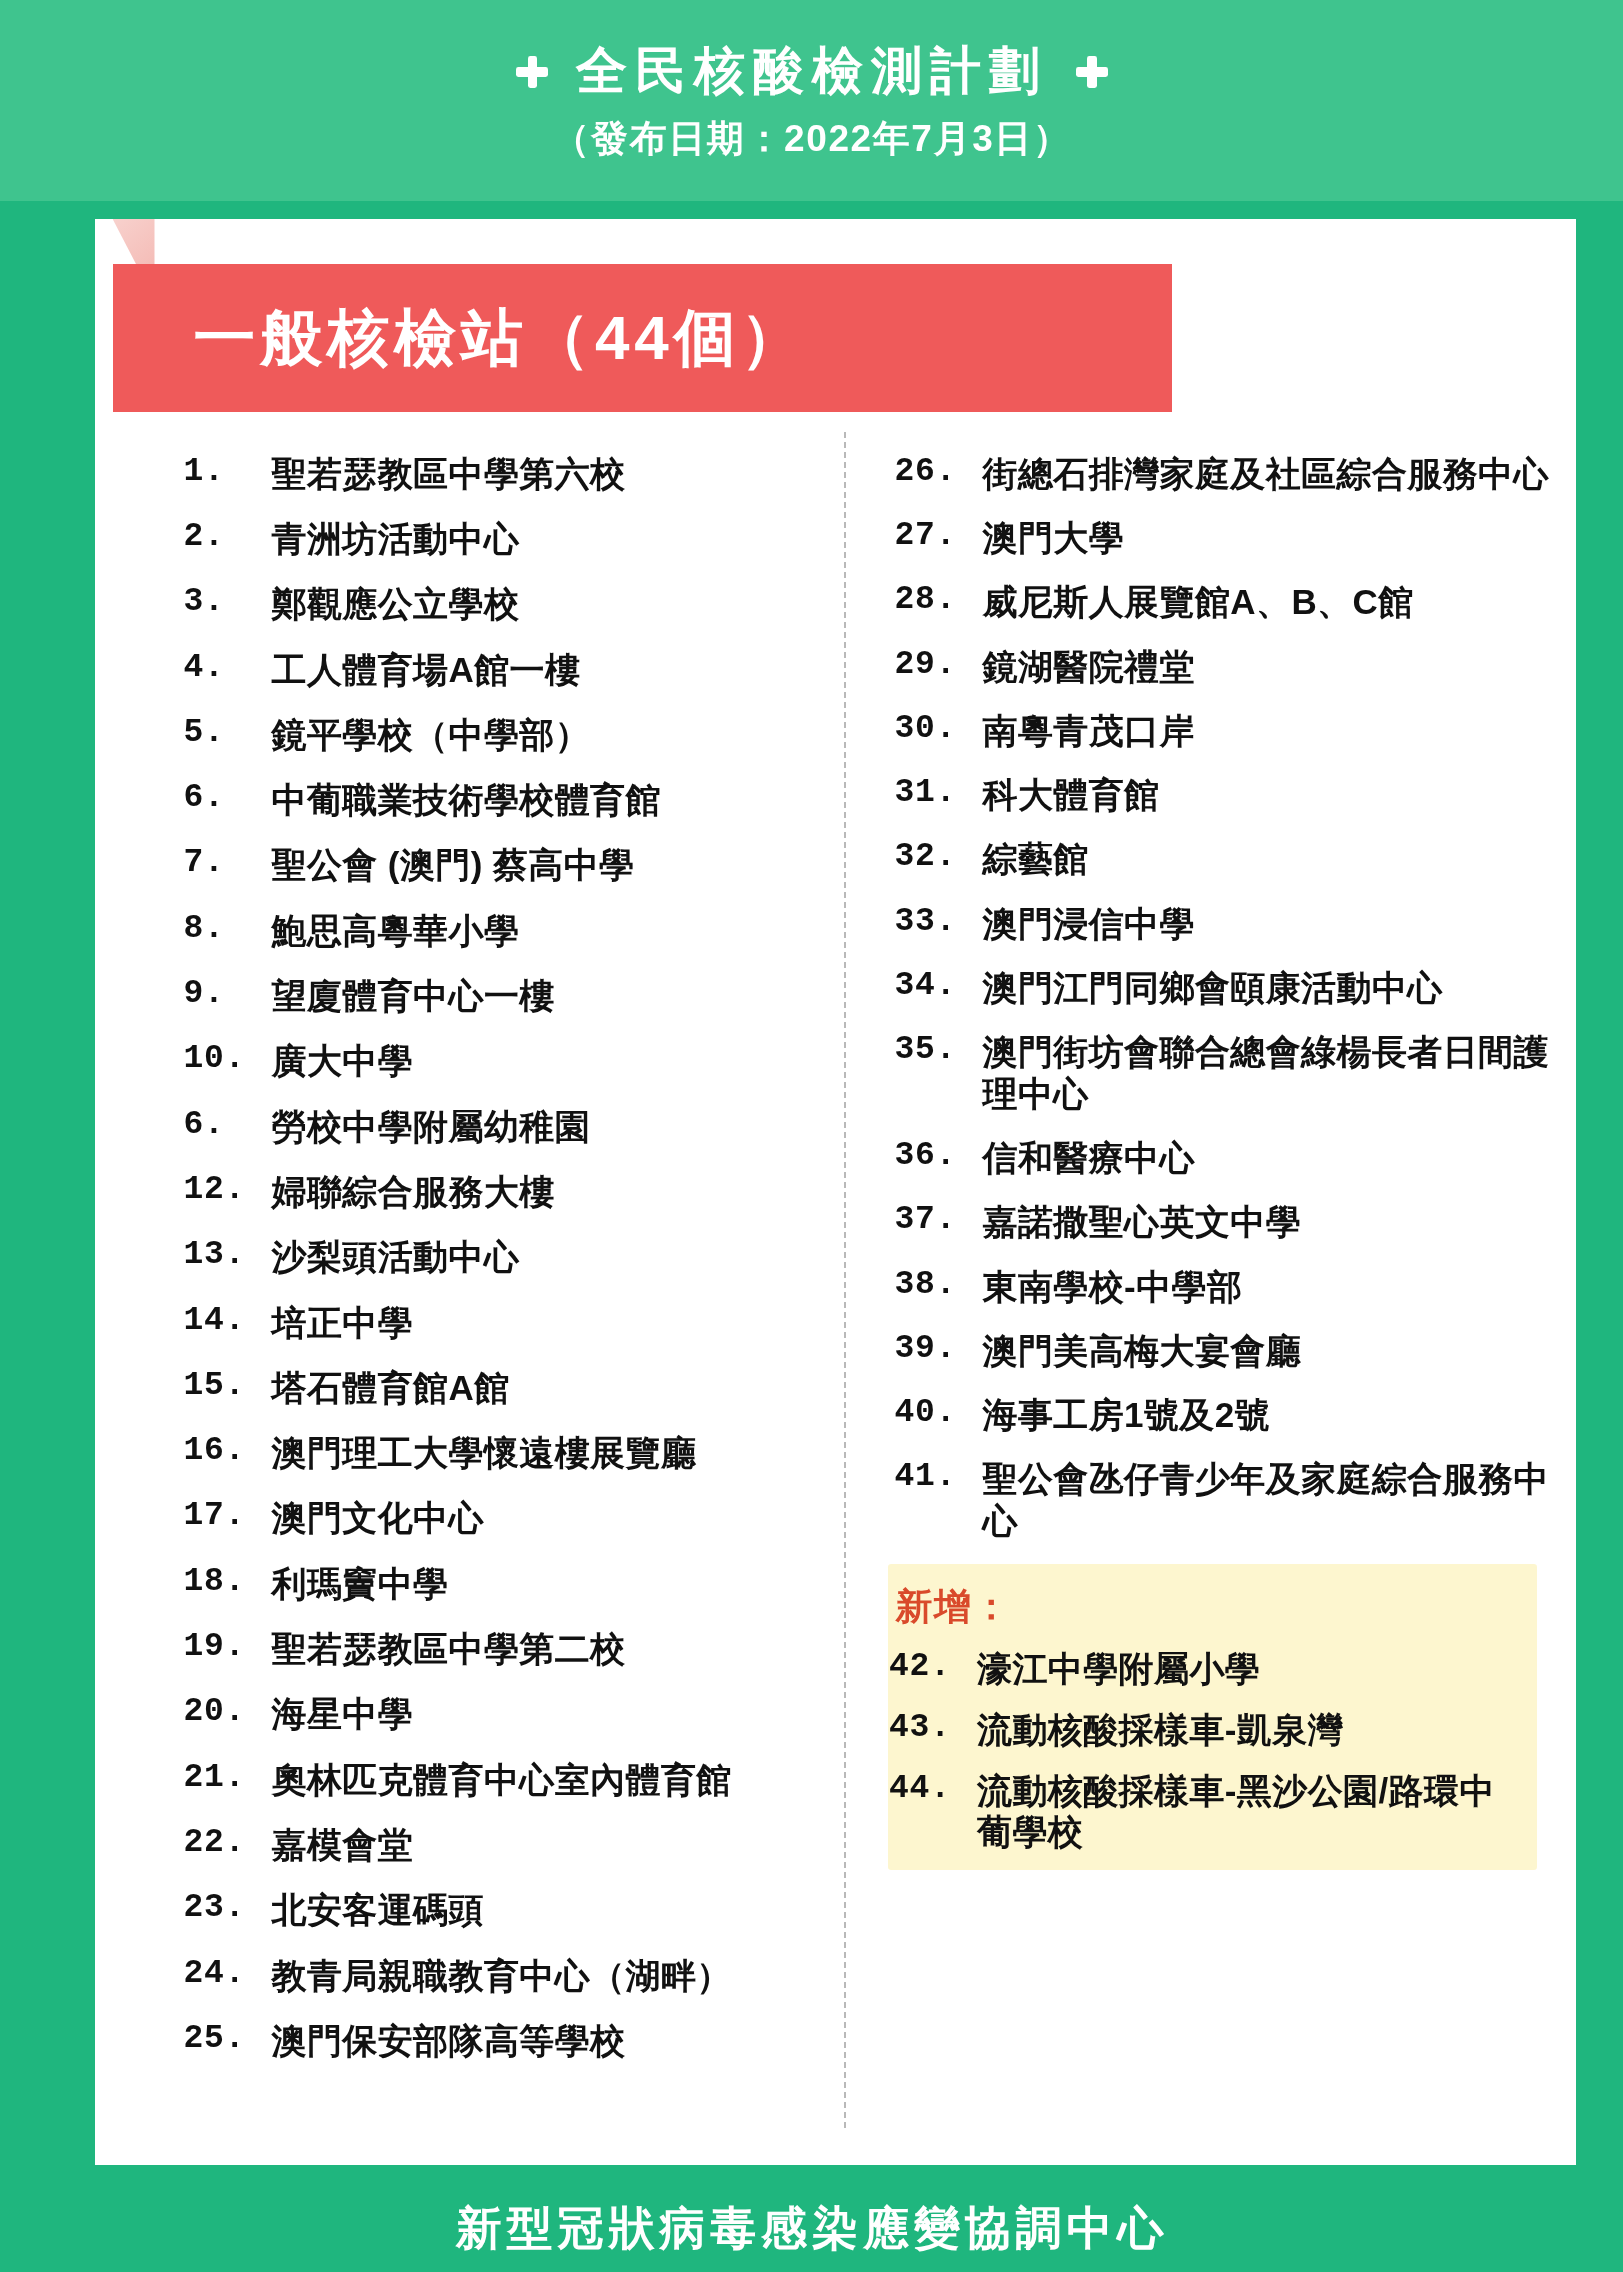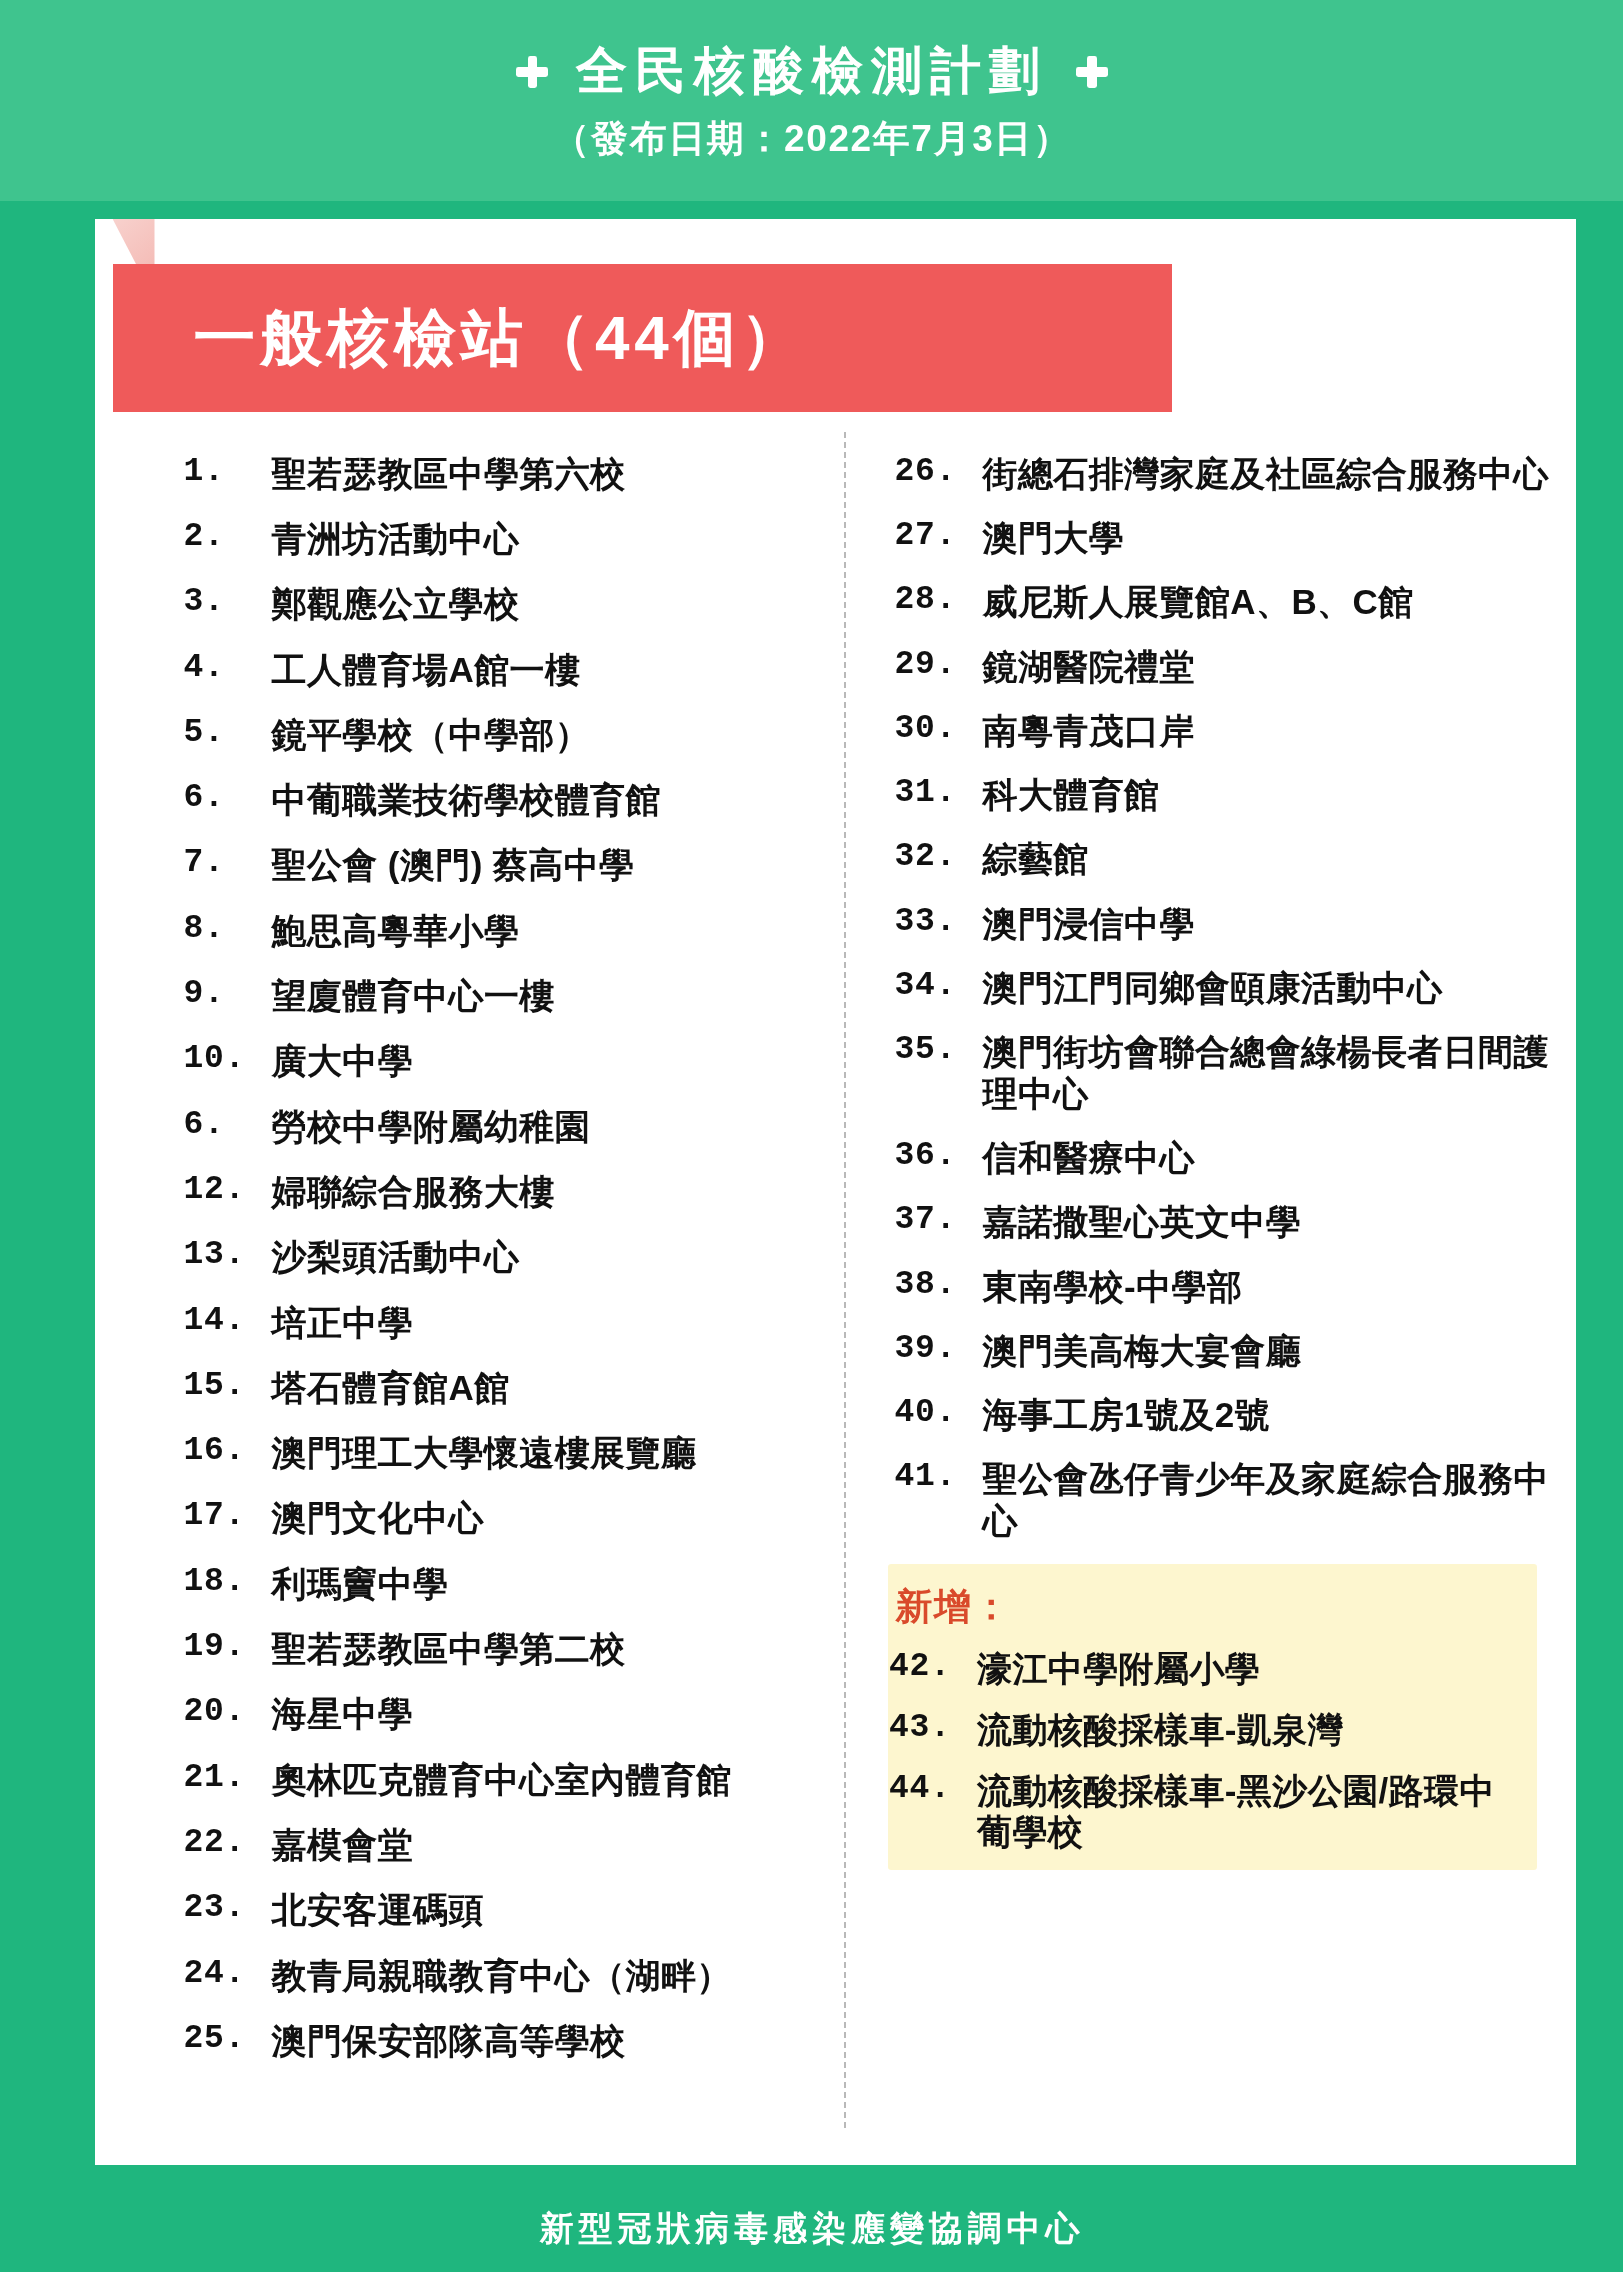--- a/index.html
+++ b/index.html
@@ -178,21 +178,21 @@
 
   
   .footer {
     height: 97px;
     display: flex;
     align-items: center;
     justify-content: center;
   }
   .footer-text {
     color: #ffffff;
-    font-size: 34px;
+    font-size: 46px;
     font-weight: bold;
     letter-spacing: 4.9px;
   }
 </style>
 </head>
 <body>
 
 <div class="header">
   <div class="header-title-row">
     <span class="cross-icon"></span>

